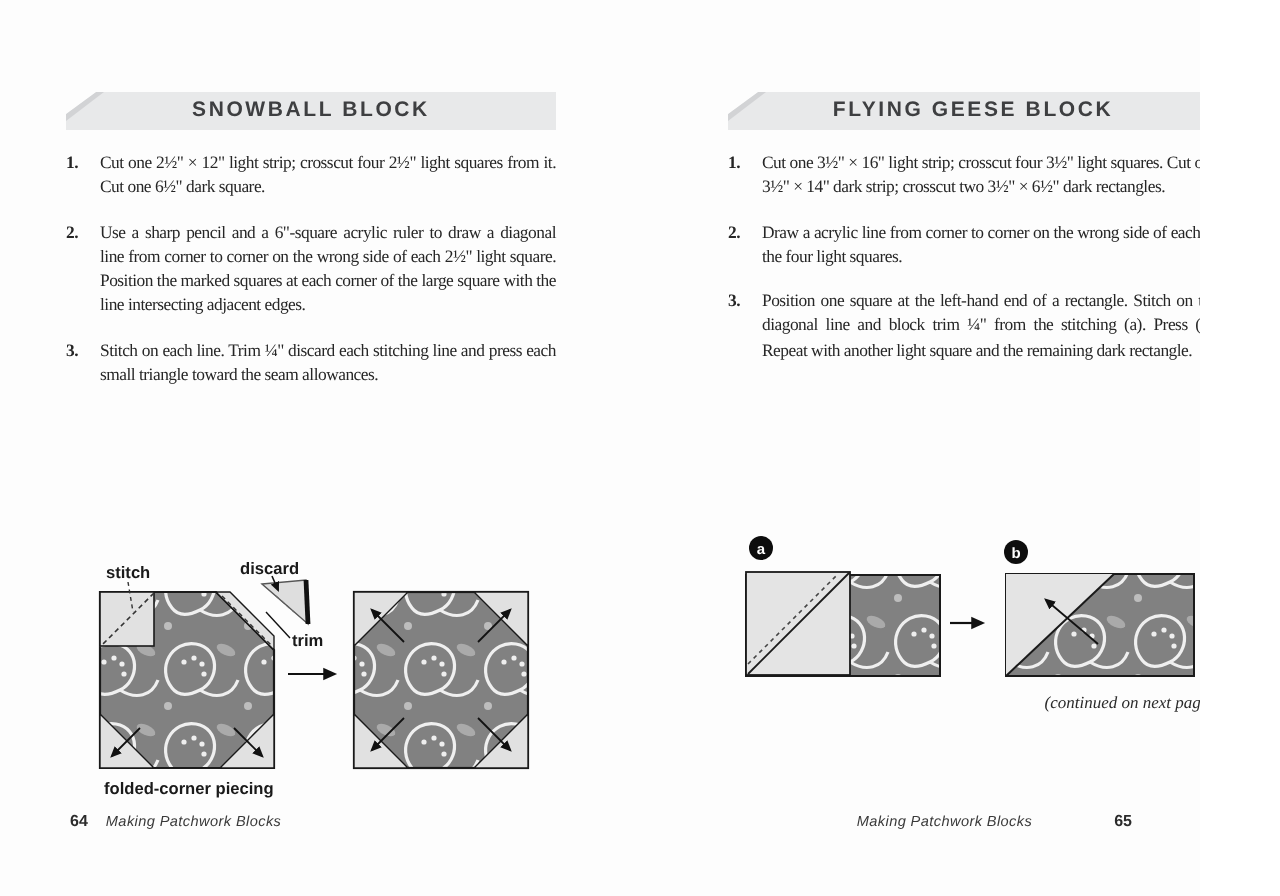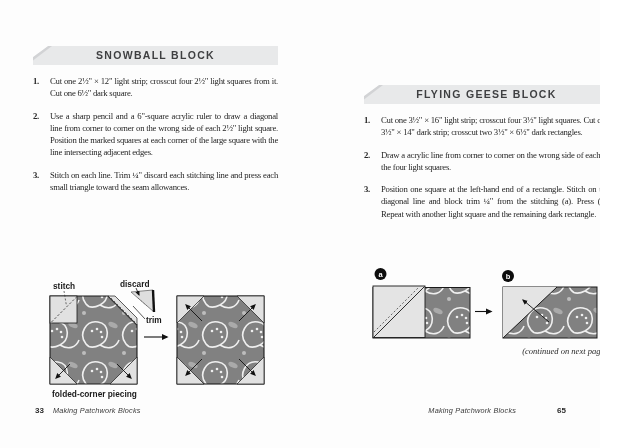--- a/index.html
+++ b/index.html
@@ -1,20 +1,20 @@
 <!DOCTYPE html>
 <html><head>
 <meta charset="utf-8">
 <style>
   html,body{margin:0;padding:0;background:#ffffff;}
   #spread{position:relative;width:600px;height:448px;background:#fdfdfd;overflow:hidden;
           font-family:"Liberation Serif","DejaVu Serif",serif;color:#262626;}
   .col{position:absolute;top:46px;width:245px;}
   .col-left{left:33px;}
-  .col-right{left:364px;margin-top:39px;}
+  .col-right{left:364px;}
   .banner{position:relative;height:19px;background:#e8e9ea;
           clip-path:polygon(15px 0,100% 0,100% 100%,0 100%,0 11px);
           text-align:center;line-height:19px;
           font-family:"Liberation Sans","DejaVu Sans",sans-serif;
           font-weight:bold;font-size:10.5px;letter-spacing:1.3px;color:#3e3f41;}
   .banner::before{content:"";position:absolute;left:0;top:0;width:22px;height:19px;
           background:#d2d3d5;clip-path:polygon(0 11px,15px 0,19px 0,0 14.5px);}
   .intro{margin:7px 0 0 0;font-size:8.7px;line-height:12.3px;letter-spacing:-0.25px;
          text-align:justify;}
   .step{display:flex;margin-top:10px;font-size:8.7px;line-height:12.3px;letter-spacing:-0.25px;}
@@ -117,21 +117,21 @@
       <line x1="162" y1="45" x2="146" y2="29" stroke="#111" stroke-width="0.9" marker-end="url(#ahL)"></line>
       <line x1="199" y1="45" x2="215" y2="29" stroke="#111" stroke-width="0.9" marker-end="url(#ahL)"></line>
       <line x1="162" y1="83" x2="146" y2="99" stroke="#111" stroke-width="0.9" marker-end="url(#ahL)"></line>
       <line x1="199" y1="83" x2="215" y2="99" stroke="#111" stroke-width="0.9" marker-end="url(#ahL)"></line>
     </g>
 
     <text class="diag-label" x="12" y="121">folded-corner piecing</text>
   </svg>
 
   <div class="footer footer-left">
-    <span class="pnum">33</span><span class="btitle">Making Patchwork Blocks</span>
+    <span class="pnum">64</span><span class="btitle">Making Patchwork Blocks</span>
   </div>
 
   <div class="col col-right">
     <div class="banner">
       <span>FLYING GEESE BLOCK</span>
     </div>
     <div class="step">
       <span class="num">1.</span>
       <span class="txt">Cut one 3½" × 16" light strip; crosscut four 3½" light squares. Cut one 3½" × 14" dark strip; crosscut two 3½" × 6½" dark rectangles.</span>
     </div>

